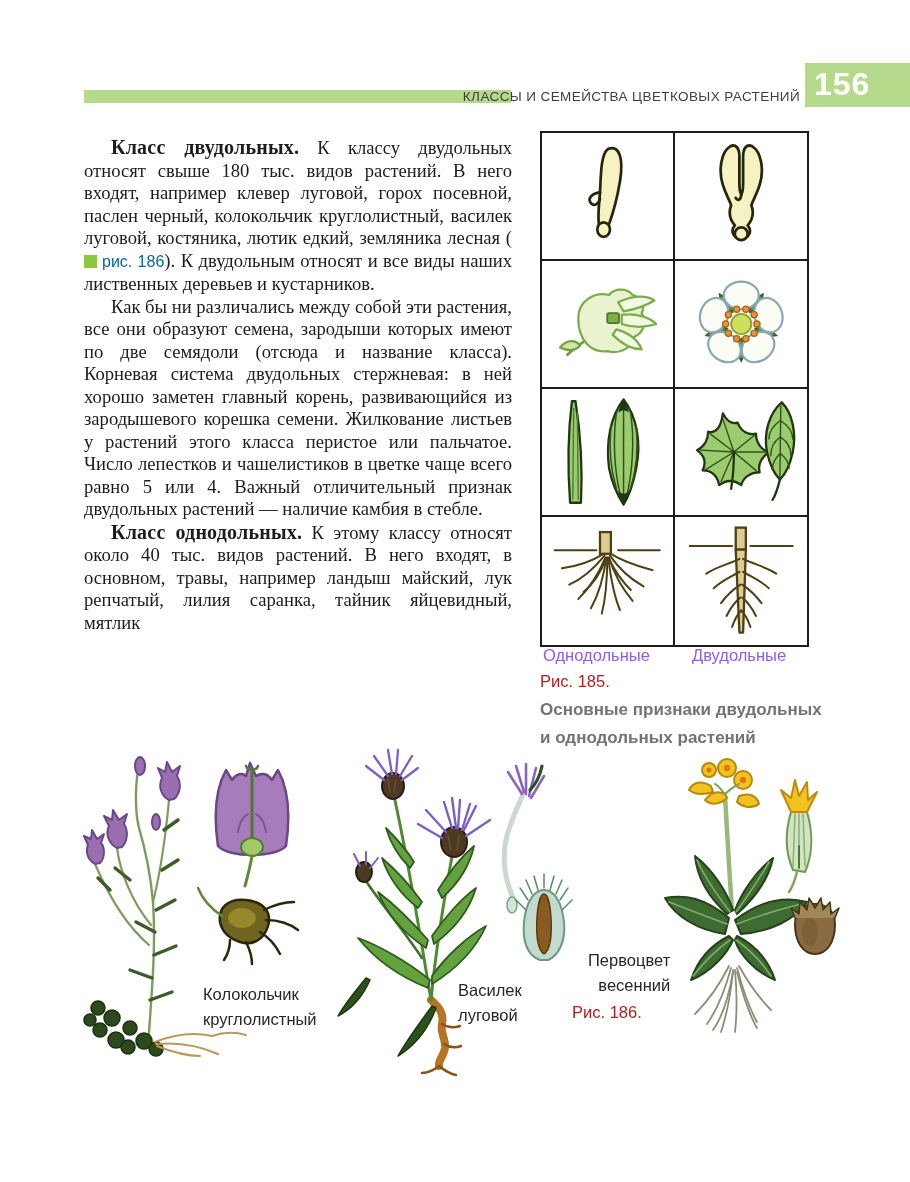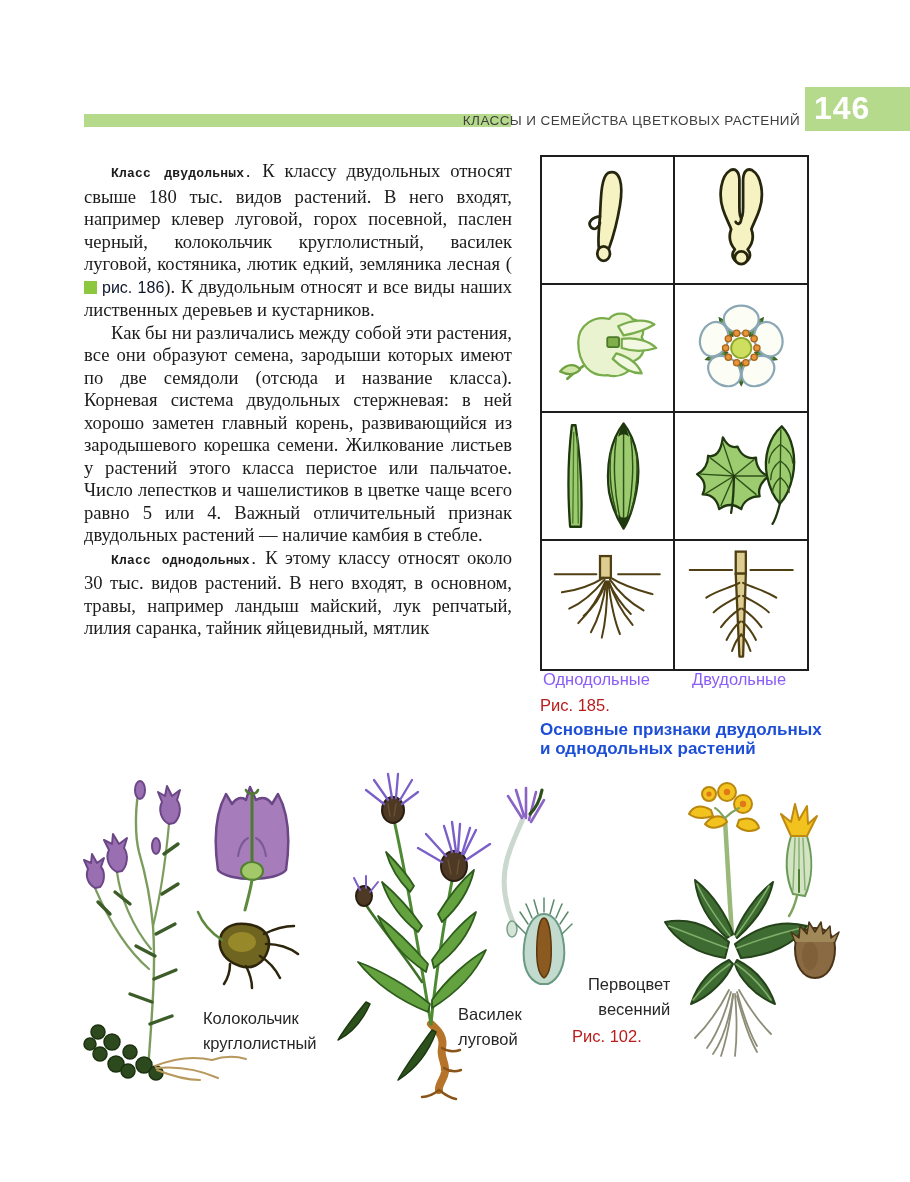--- a/index.html
+++ b/index.html
@@ -1,51 +1,51 @@
 <!DOCTYPE html>
 <html lang="ru"><head>
 <meta charset="utf-8">
 <style>
   html,body{margin:0;padding:0;background:#ffffff;}
   .page{position:relative;width:910px;height:1106px;background:#fff;overflow:hidden;
-        font-family:"Liberation Serif",serif;color:#1c1c1c;margin-top:24px;}
+        font-family:"Liberation Serif",serif;color:#1c1c1c;}
 
   
   .green-bar{position:absolute;left:84px;top:90px;width:427px;height:13px;background:#b6da8b;}
   .running-head{position:absolute;left:380px;top:89px;width:420px;text-align:right;
         font-family:"Liberation Sans",sans-serif;font-size:13.5px;letter-spacing:.4px;color:#3f3f3f;}
   .page-badge{position:absolute;left:805px;top:63px;width:105px;height:44px;background:#b6da8b;}
   .page-badge span{display:block;padding-left:9px;font-family:"Liberation Sans",sans-serif;
         font-weight:bold;font-size:32px;line-height:42px;color:#fff;letter-spacing:1px;}
 
   
   .text-col{position:absolute;left:84px;top:136px;width:428px;text-align:justify;
         font-size:18.6px;line-height:22.5px;}
   .text-col p{margin:0;text-indent:27px;}
-  .lead{font-family:Liberation Mono, monospace;font-weight:bold;font-size:13px;letter-spacing:.2px;}
-  .figref{font-family:"Liberation Sans",sans-serif;font-size:16px;color:#0f172a;white-space:nowrap;}
+  .lead{font-family:Liberation Serif, serif;font-weight:bold;font-size:20px;letter-spacing:.2px;}
+  .figref{font-family:"Liberation Sans",sans-serif;font-size:16px;color:#0369a1;white-space:nowrap;}
   .sq{display:inline-block;width:13px;height:13px;background:#8dc63f;margin-right:5px;vertical-align:-1px;}
 
   
   .fig185-table{position:absolute;left:540px;top:131px;width:265px;height:512px;
         display:grid;grid-template-columns:1fr 1fr;grid-template-rows:repeat(4,1fr);
         border:2px solid #1d1d1d;background:#fff;}
   .cell{border-right:2px solid #1d1d1d;border-bottom:2px solid #1d1d1d;
         display:flex;align-items:center;justify-content:center;overflow:hidden;}
   .cell:nth-child(2n){border-right:none;}
   .cell:nth-child(7),.cell:nth-child(8){border-bottom:none;}
   .cell svg{width:100%;height:100%;}
 
   .collabel{position:absolute;font-family:"Liberation Sans",sans-serif;font-size:16.5px;color:#8b5cf6;}
   .collabel.mono{left:543px;top:646px;}
   .collabel.di{left:692px;top:646px;}
 
   .figcap{position:absolute;font-family:"Liberation Sans",sans-serif;}
   .figcap .num{display:block;font-size:16.5px;color:#b91c1c;margin-bottom:5px;}
-  .figcap .cap{display:block;font-size:17px;font-weight:bold;color:#1d4ed8;line-height:19px;white-space:pre-line;}
+  .figcap .cap{display:block;font-size:17px;font-weight:bold;color:#737373;line-height:28px;white-space:pre-line;}
   .figcap185{left:540px;top:672px;width:320px;}
   .figcap186{left:572px;top:1003px;width:330px;}
 
   
   .plant-svg{position:absolute;}
   #campanula{left:60px;top:750px;width:300px;height:312px;}
   #centaurea{left:318px;top:748px;width:260px;height:330px;}
   #primula{left:645px;top:748px;width:210px;height:330px;}
   .plantlabel{position:absolute;font-family:"Liberation Sans",sans-serif;font-size:16.5px;
         color:#272727;line-height:25px;white-space:pre-line;}
@@ -54,27 +54,27 @@
   .pl-prim{left:588px;top:948px;text-align:right;}
 </style>
 </head>
 <body>
 
 <div class="page">
 
   <div class="green-bar"></div>
   <div class="running-head">КЛАССЫ И СЕМЕЙСТВА ЦВЕТКОВЫХ РАСТЕНИЙ</div>
   <div class="page-badge">
-    <span>146</span>
+    <span>156</span>
   </div>
 
   <main class="text-col">
     <p><b class="lead">Класс двудольных.</b><span> К классу двудольных относят свыше 180 тыс. видов растений. В него входят, например клевер луговой, горох посевной, паслен черный, колокольчик круглолистный, василек луговой, костяника, лютик едкий, земляника лесная (</span><span class="figref"><span class="sq"></span><span>рис. 186</span></span><span>). К двудольным относят и все виды наших лиственных деревьев и кустарников.</span></p>
     <p>Как бы ни различались между собой эти растения, все они образуют семена, зародыши которых имеют по две семядоли (отсюда и название класса). Корневая система двудольных стержневая: в ней хорошо заметен главный корень, развивающийся из зародышевого корешка семени. Жилкование листьев у растений этого класса перистое или пальчатое. Число лепестков и чашелистиков в цветке чаще всего равно 5 или 4. Важный отличительный признак двудольных растений — наличие камбия в стебле.</p>
-    <p><b class="lead">Класс однодольных.</b><span> К этому классу относят около 30 тыс. видов растений. В него входят, в основном, травы, например ландыш майский, лук репчатый, лилия саранка, тайник яйцевидный, мятлик</span></p>
+    <p><b class="lead">Класс однодольных.</b><span> К этому классу относят около 40 тыс. видов растений. В него входят, в основном, травы, например ландыш майский, лук репчатый, лилия саранка, тайник яйцевидный, мятлик</span></p>
   </main>
 
   <div class="fig185-table">
     <div class="cell">
       <svg viewBox="0 0 144 128">
         <g fill="#f7f2c2" stroke="#26260f" stroke-width="3" stroke-linejoin="round" stroke-linecap="round">
           <path d="M73 12 C86 7 90 24 86 48 C83 66 78 84 74 95 C72 102 65 103 63 96 C61 88 63 74 64 60 C65 40 65 17 73 12 Z"></path>
           <path d="M64 60 C55 61 50 67 54 72 C58 76 63 72 64 67" fill="none"></path>
           <ellipse cx="68" cy="101" rx="7" ry="8"></ellipse>
         </g>
@@ -418,16 +418,16 @@
   </svg>
 
   <span class="plantlabel pl-bell">Колокольчик
 круглолистный</span>
   <span class="plantlabel pl-corn">Василек
 луговой</span>
   <span class="plantlabel pl-prim">Первоцвет
 весенний</span>
 
   <div class="figcap figcap186">
-    <span class="num">Рис. 102.</span>
+    <span class="num">Рис. 186.</span>
   </div>
 
 </div>
 
 </body></html>

